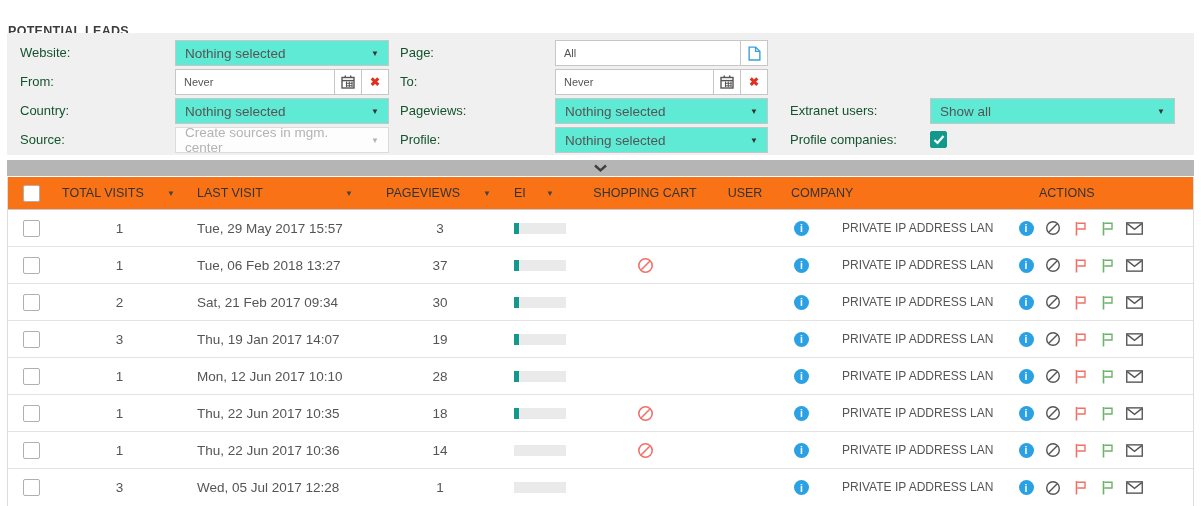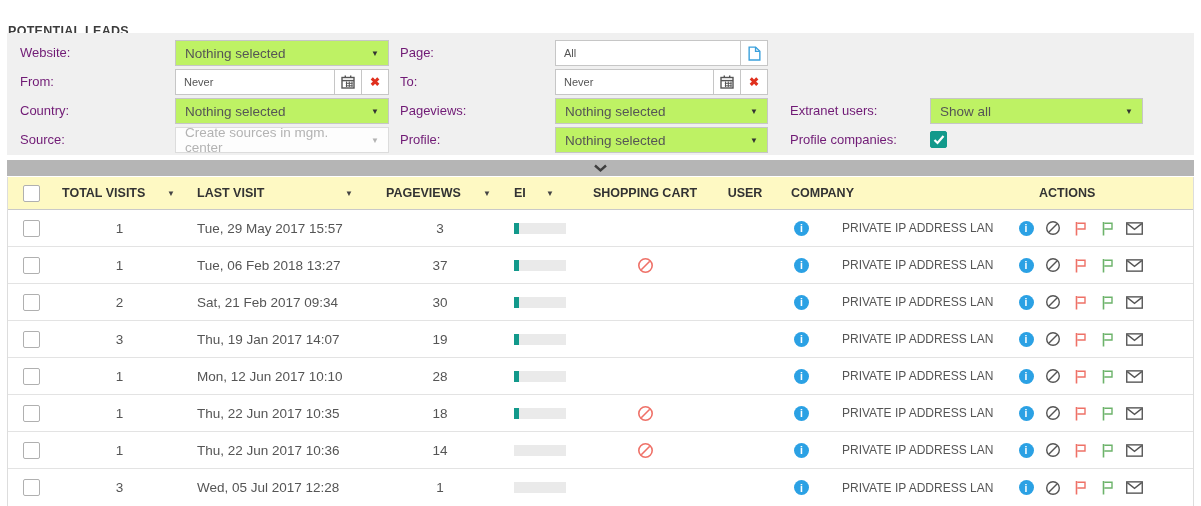--- a/index.html
+++ b/index.html
@@ -5,29 +5,29 @@
   * { margin:0; padding:0; box-sizing:border-box; }
   html,body { background:#fff; }
   body { width:1201px; height:506px; overflow:hidden; font-family:"Liberation Sans", sans-serif; }
   #app { position:relative; width:1201px; height:506px; background:#fff; }
 
   .page-title { position:absolute; left:8px; top:24px; font-size:12.5px; font-weight:bold;
     color:#3c3c3c; letter-spacing:.3px; }
 
   
   .filter-panel { position:absolute; left:7px; top:33px; width:1187px; height:122px; background:#f0f0f0; }
-  .f-label { position:absolute; height:26px; line-height:26px; font-size:13px; color:#701a75; }
+  .f-label { position:absolute; height:26px; line-height:26px; font-size:13px; color:#14532d; }
   .f-control { position:absolute; height:26px; }
   .lc1 { left:13px; }  .cc1 { left:168px; width:214px; }
   .lc2 { left:393px; } .cc2 { left:548px; width:213px; }
-  .lc3 { left:783px; } .cc3 { left:923px; width:213px; }
+  .lc3 { left:783px; } .cc3 { left:923px; width:245px; }
   .fr1 { top:7px; } .fr2 { top:36px; } .fr3 { top:65px; } .fr4 { top:94px; }
 
   .select { display:flex; align-items:center; justify-content:space-between; width:100%; height:26px;
-    background:#bef264; border:1px solid #c6c6c6; padding:0 9px; font-size:13.5px; color:#555; cursor:pointer; }
+    background:#5eead4; border:1px solid #c6c6c6; padding:0 9px; font-size:13.5px; color:#555; cursor:pointer; }
   .select .sel-caret { font-size:8px; color:#333; margin-left:6px; }
   .select.disabled { border-color:#dcdcdc; color:#b3b3b3; background:#fdfdfd; }
   .select.disabled .sel-caret { color:#b3b3b3; }
 
   .input-group { display:flex; width:100%; height:26px; }
   .input-group input { flex:1; min-width:0; height:26px; border:1px solid #c6c6c6;
     padding:0 8px; font-size:11px; color:#555; background:#fff; outline:none;
     font-family:"Liberation Sans", sans-serif; }
   .ig-btn { width:27px; height:26px; border:1px solid #c6c6c6; border-left:none; background:#fff;
     display:flex; align-items:center; justify-content:center; cursor:pointer; padding:0; }
@@ -38,34 +38,34 @@
     display:flex; align-items:center; justify-content:center; }
   .filter-checkbox { margin-top:4px; }
 
   
   .collapse-bar { position:absolute; left:7px; top:160px; width:1187px; height:16px; background:#b5b5b5;
     display:flex; align-items:center; justify-content:center; cursor:pointer; }
 
   
   .table-wrap { position:absolute; left:7px; top:177px; width:1187px;
     border-left:1px solid #ddd; border-right:1px solid #ddd; border-bottom:1px solid #ccc; }
-  .thead { display:flex; align-items:center; height:33px; background:#fef9c3;
-    border-bottom:1px solid #c9c9c9; font-size:12.5px; font-weight:bold; color:#333; }
+  .thead { display:flex; align-items:center; height:33px; background:#f97316;
+    border-bottom:1px solid #c9c9c9; font-size:12.5px; font-weight:normal; color:#333; }
   .trow { display:flex; align-items:center; height:37px; background:#fff;
     border-bottom:1px solid #e3e3e3; font-size:13.5px; color:#555; }
   .trow:last-child { border-bottom:none; }
 
   .c-check   { width:46px;  display:flex; justify-content:center; }
   .c-visits  { width:131px; text-align:center; }
   .c-lastv   { width:190px; padding-left:12px; }
   .c-pviews  { width:130px; text-align:center; }
   .c-ei      { width:75px;  padding-left:9px; }
   .c-cart    { width:130px; display:flex; justify-content:center; align-items:flex-end; }
   .c-user    { width:70px;  text-align:center; }
-  .c-company { flex:1; padding-left:14px; display:flex; align-items:center; gap:7px; overflow:hidden; }
+  .c-company { flex:1; padding-left:14px; display:flex; gap:7px; overflow:hidden; }
   .c-actions { width:183px; padding-left:7px; display:flex; align-items:center; gap:9px; }
 
   .th-sort { display:flex; align-items:center; justify-content:space-between; }
   .th-sort.c-visits { padding:0 10px 0 8px; text-align:left; }
   .th-sort.c-lastv  { padding-right:22px; }
   .th-sort.c-pviews { padding:0 14px 0 11px; text-align:left; }
   .th-sort.c-ei     { padding-right:26px; }
   .th-cart, .th-user { justify-content:center; text-align:center; }
   .th-company { padding-left:11px; }
   .th-actions { padding-left:29px; display:block; }

